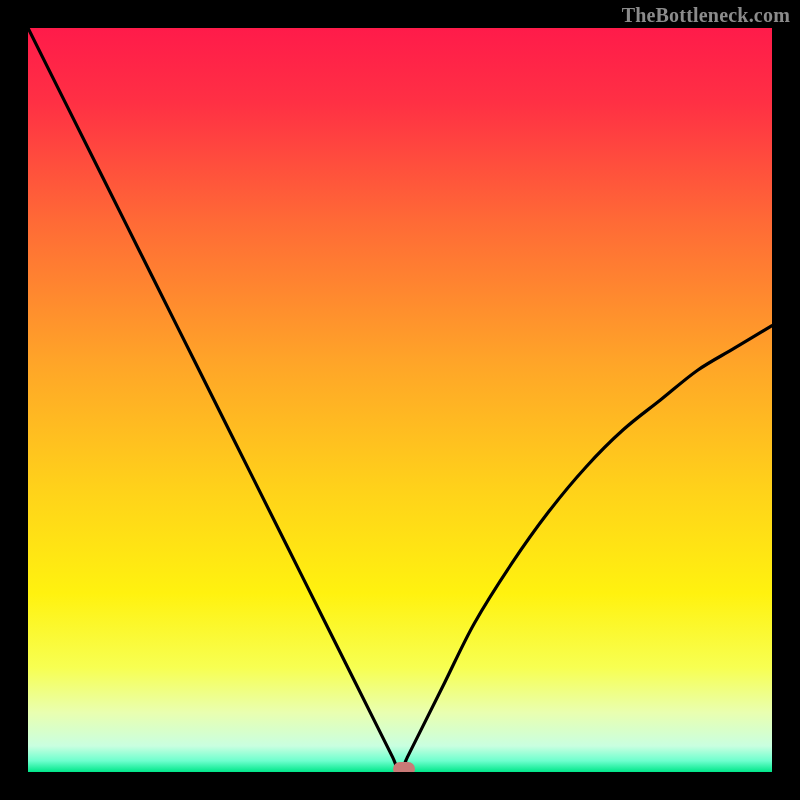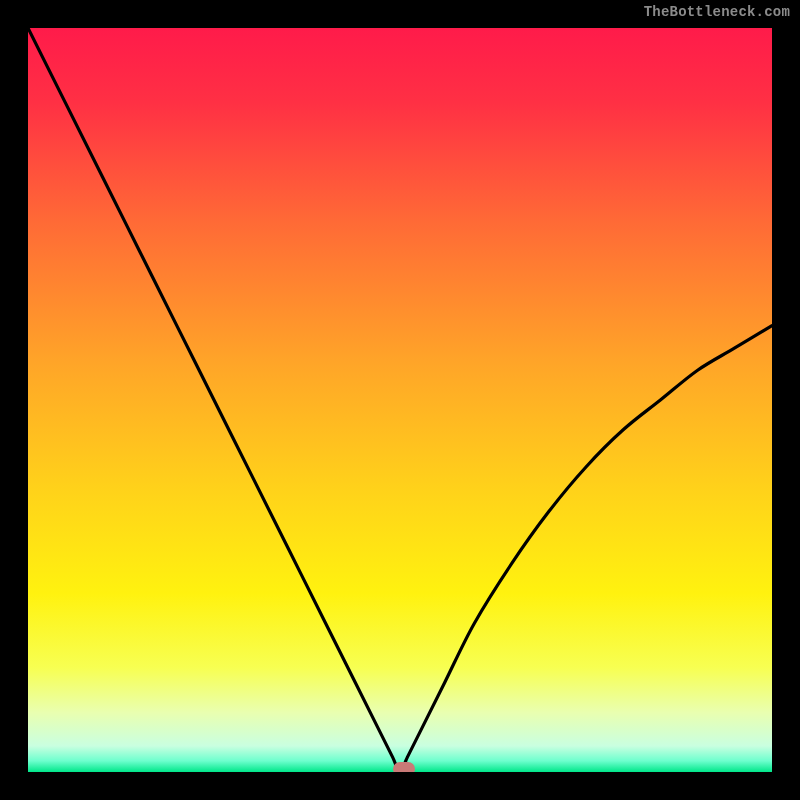--- a/index.html
+++ b/index.html
@@ -27,22 +27,22 @@
     overflow: hidden;
   }
   .gradient {
     position: absolute;
     left: 0; top: 0; right: 0; bottom: 0;
   }
   .watermark {
     position: absolute;
     top: 4px;
     right: 10px;
-    font-family: Liberation Mono, monospace;
-    font-size: 14px;
+    font-family: Liberation Serif, serif;
+    font-size: 20px;
     font-weight: 600;
     color: #8b8b8b;
     letter-spacing: 0.2px;
     user-select: none;
   }
   svg.curve {
     position: absolute;
     left: 0; top: 0;
     width: 744px;
     height: 744px;

